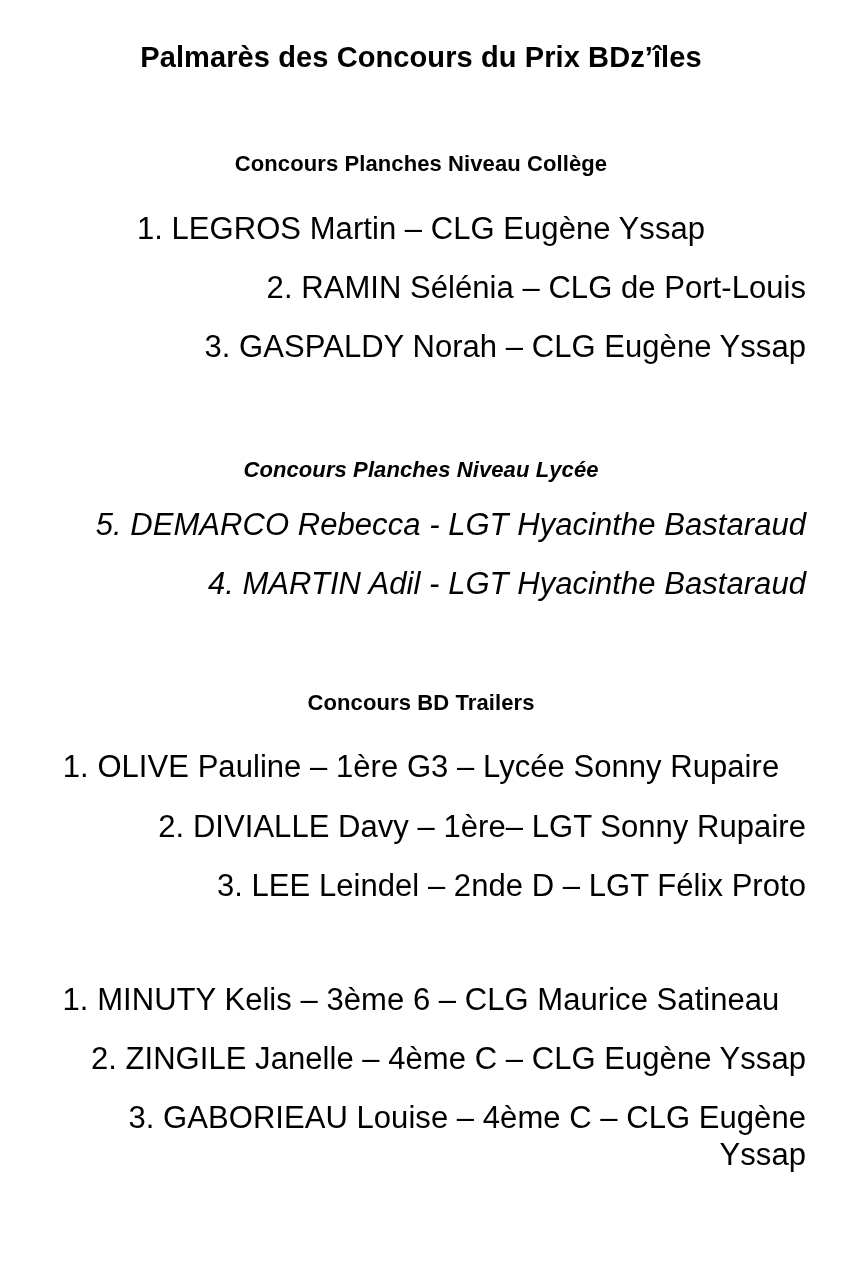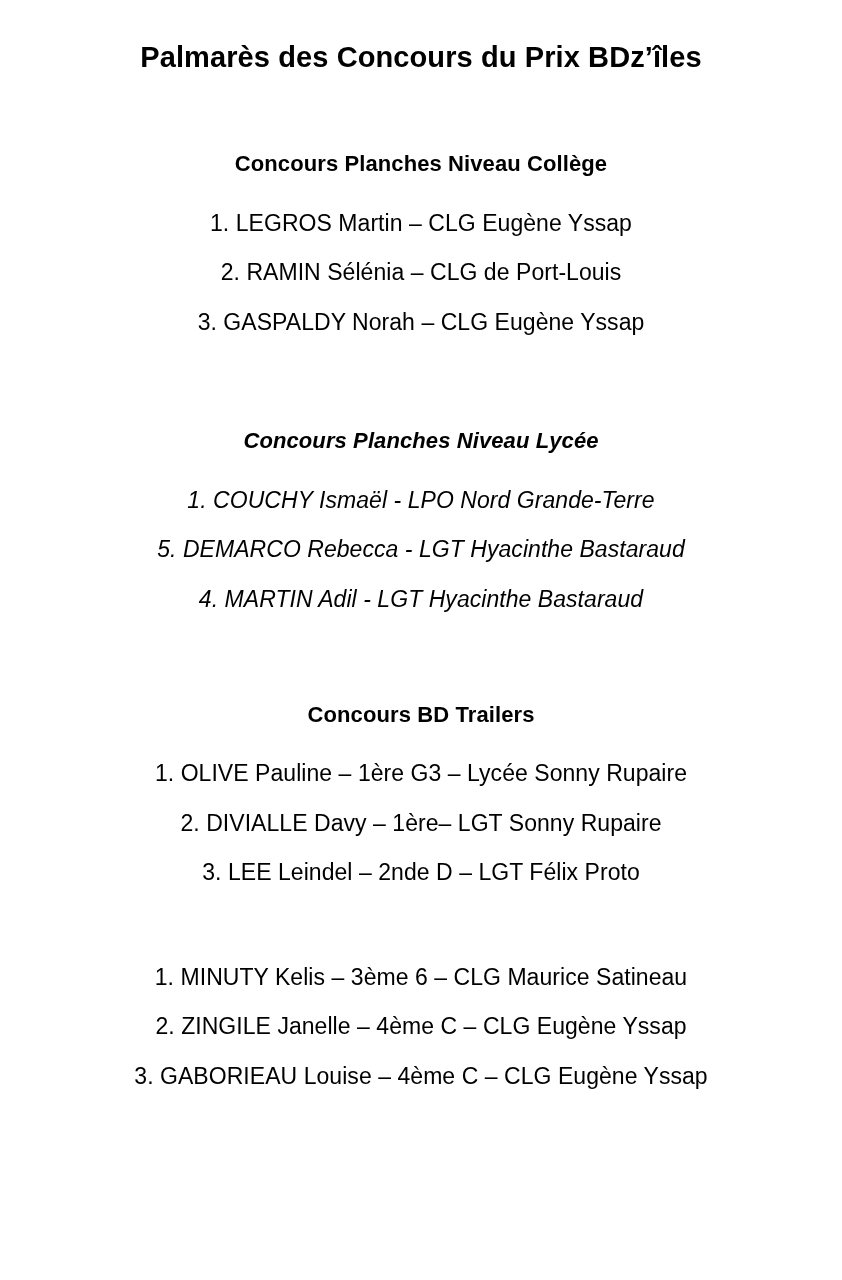--- a/index.html
+++ b/index.html
@@ -31,50 +31,49 @@
   .section {
     margin-top: 0;
   }
   .section-heading {
     font-size: 22px;
     font-weight: bold;
     line-height: 1.2;
     letter-spacing: 0.1px;
   }
   .entry {
-    font-size: 23px;
+    font-size: 31px;
     font-weight: normal;
     line-height: 1.2;
     letter-spacing: 0.05px;
   }
   
   .sec-1 { margin-top: 76px; }
   .sec-2 { margin-top: 92px; font-style: italic; }
   .sec-3 { margin-top: 88px; }
   .sec-4 { margin-top: 77px; }
   .entry-gap-first { margin-top: 32px; }
-  .entry-gap { margin-top: 22px; }
+  .entry-gap { margin-top: 22px; text-align: right; }
 </style>
 </head>
 <body>
 
 <div class="page">
 
   <div class="doc-title">Palmarès des Concours du Prix BDz’îles</div>
 
   <div class="section sec-1">
     <div class="section-heading">Concours Planches Niveau Collège</div>
     <div class="entry entry-gap-first">1. LEGROS Martin – CLG Eugène Yssap</div>
     <div class="entry entry-gap">2. RAMIN Sélénia – CLG de Port-Louis</div>
     <div class="entry entry-gap">3. GASPALDY Norah – CLG Eugène Yssap</div>
   </div>
 
   <div class="section sec-2">
     <div class="section-heading">Concours Planches Niveau Lycée</div>
-    <div class="entry entry-gap-first">1. COUCHY Ismaël - LPO Nord Grande-Terre</div>
     <div class="entry entry-gap">5. DEMARCO Rebecca - LGT Hyacinthe Bastaraud</div>
     <div class="entry entry-gap">4. MARTIN Adil - LGT Hyacinthe Bastaraud</div>
   </div>
 
   <div class="section sec-3">
     <div class="section-heading">Concours BD Trailers</div>
     <div class="entry entry-gap-first">1. OLIVE Pauline – 1ère G3 – Lycée Sonny Rupaire</div>
     <div class="entry entry-gap">2. DIVIALLE Davy – 1ère– LGT Sonny Rupaire</div>
     <div class="entry entry-gap">3. LEE Leindel – 2nde D – LGT Félix Proto</div>
   </div>

